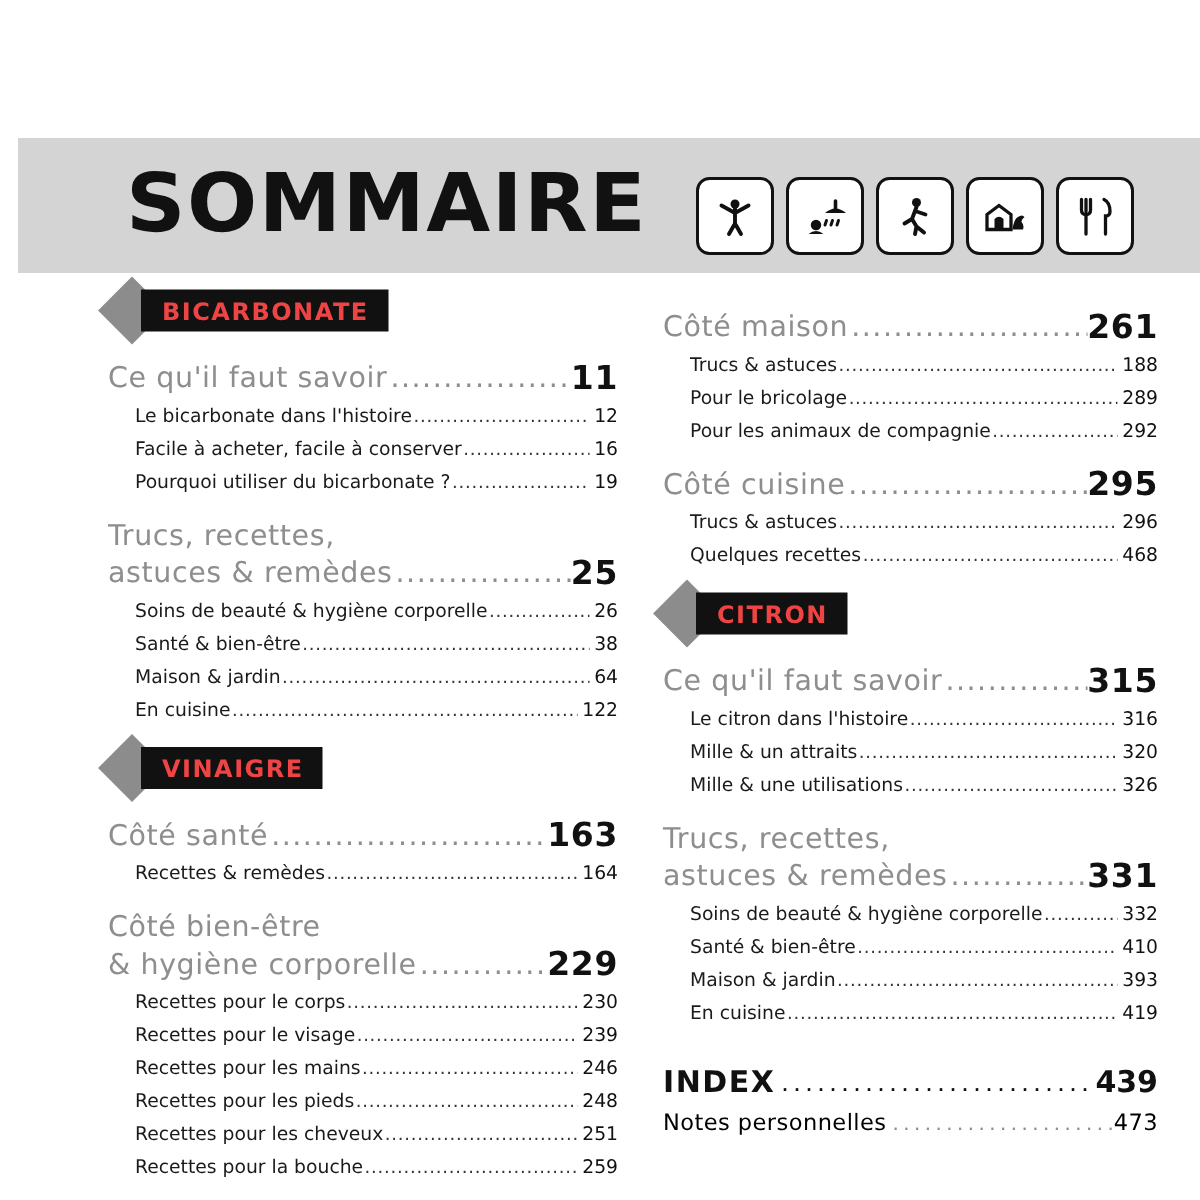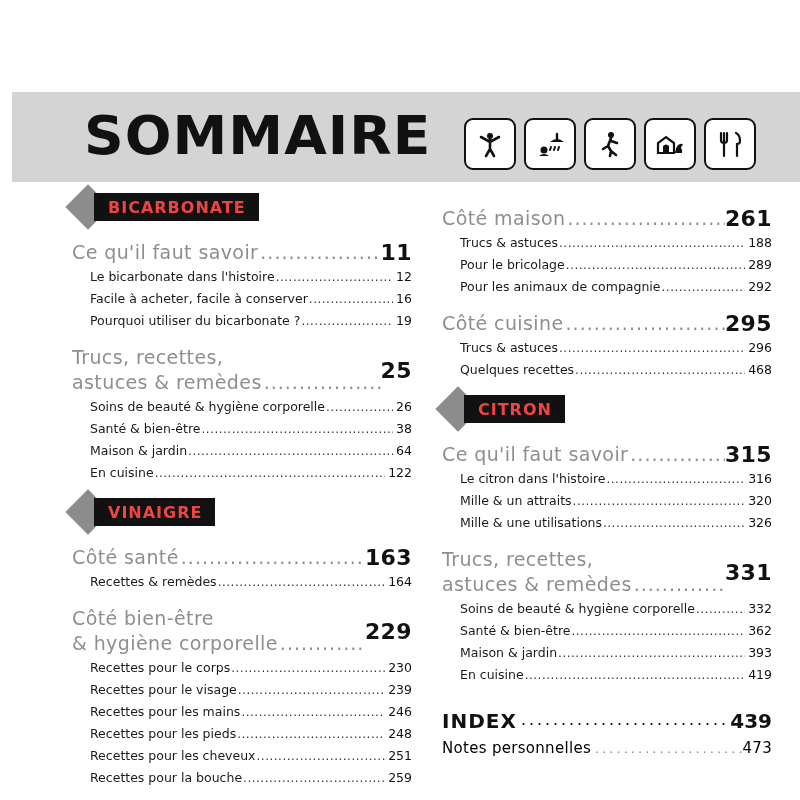--- a/index.html
+++ b/index.html
@@ -124,21 +124,21 @@
     letter-spacing: 1px;
     padding: 0 2px;
     align-self: flex-end;
   }
   .group-head .gh-page {
     color: #111111;
     font-family: "DejaVu Sans", sans-serif;
     font-weight: bold;
     font-size: 22px;
   }
-  .group-head.two-line { align-items: center; }
+  .group-head.two-line { align-items: flex-end; }
 
   
   .entry {
     display: flex;
     align-items: flex-start;
     font-family: "DejaVu Sans", sans-serif;
     font-size: 12.5px;
     color: #1a1a1a;
     margin: 0 0 6px 18px;
     line-height: 16px;
@@ -160,21 +160,21 @@
   }
 
   .group-block { margin-bottom: 14px; }
 
   
   .index-block {
     margin-top: 26px;
   }
   .index-row {
     display: flex;
-    align-items: flex-start;
+    align-items: center;
     margin-bottom: 6px;
   }
   .index-row .ix-text {
     font-family: "DejaVu Sans", sans-serif;
     font-weight: bold;
     font-size: 20px;
     color: #111111;
     letter-spacing: 1px;
   }
   .index-row .ix-dots {
@@ -435,21 +435,21 @@
           <span class="gh-page">331</span>
         </div>
         <div class="entry">
           <span class="e-text">Soins de beauté &amp; hygiène corporelle</span>
           <span class="e-dots">................................................................................</span>
           <span class="e-page">332</span>
         </div>
         <div class="entry">
           <span class="e-text">Santé &amp; bien-être</span>
           <span class="e-dots">................................................................................</span>
-          <span class="e-page">362</span>
+          <span class="e-page">410</span>
         </div>
         <div class="entry">
           <span class="e-text">Maison &amp; jardin</span>
           <span class="e-dots">................................................................................</span>
           <span class="e-page">393</span>
         </div>
         <div class="entry">
           <span class="e-text">En cuisine</span>
           <span class="e-dots">................................................................................</span>
           <span class="e-page">419</span>

